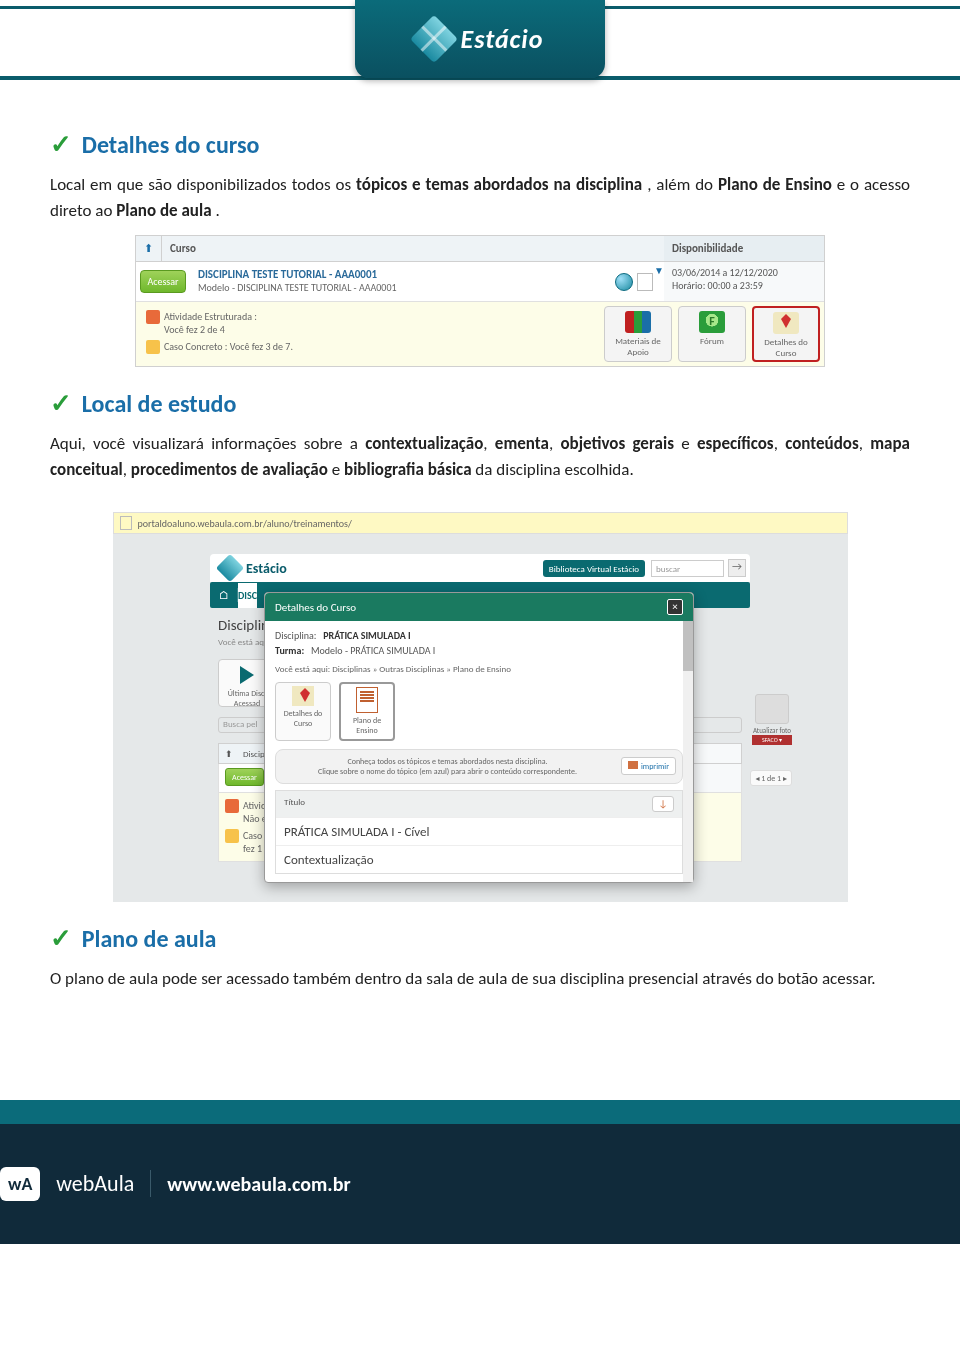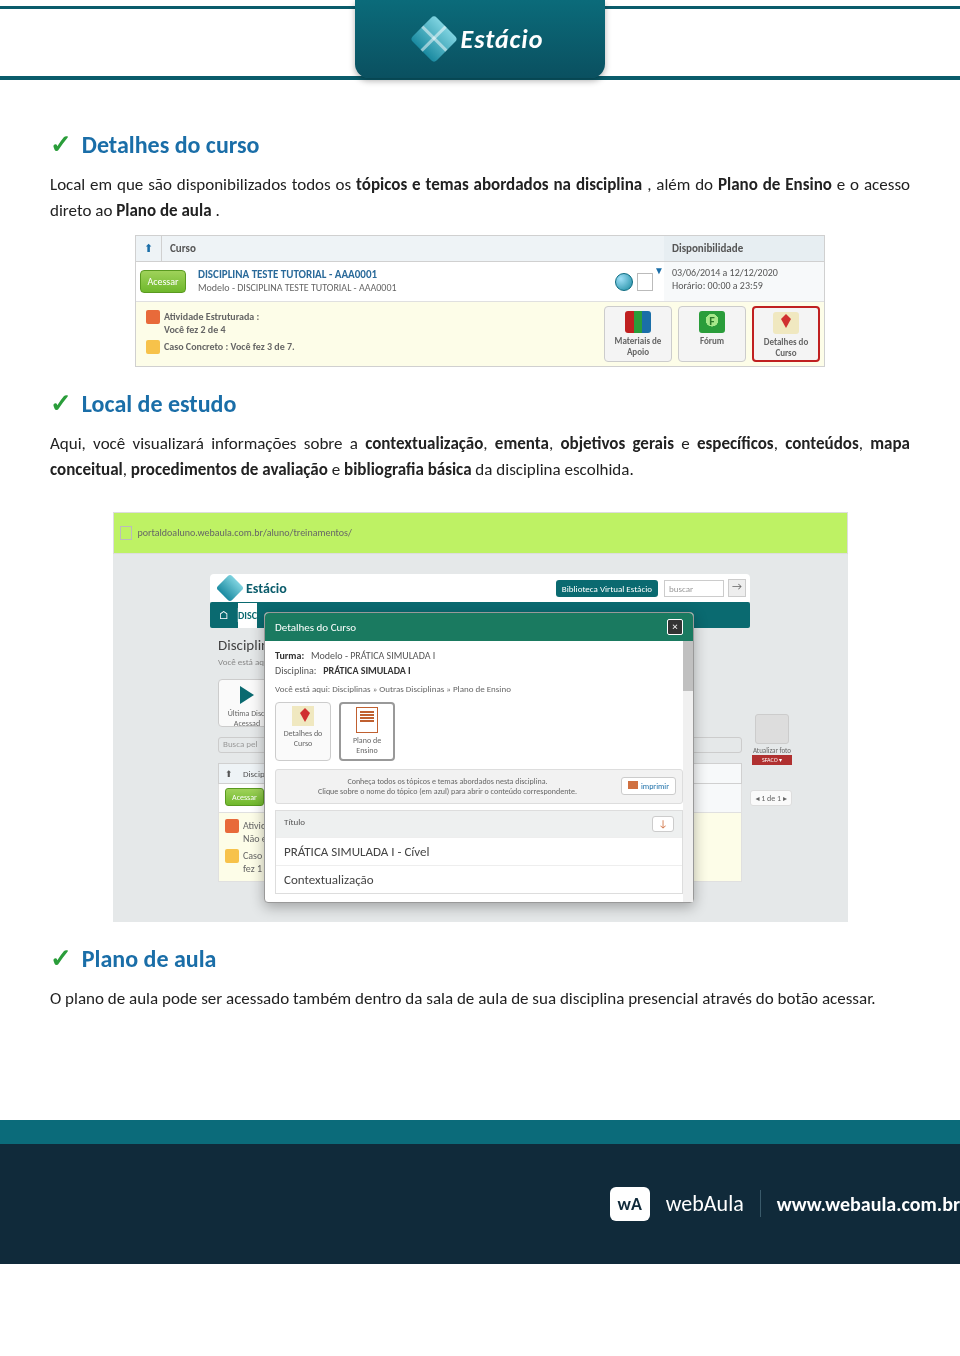--- a/index.html
+++ b/index.html
@@ -33,46 +33,46 @@
   .p1-row .access-col { width: 54px; padding: 8px 4px; }
   .access-btn { background: linear-gradient(#9fd25a,#6fb82c); color: #fff; font-size: 10px; padding: 4px 6px; border-radius: 4px; text-align: center; border: 1px solid #5a9a20; }
   .p1-row .course-col { flex: 1; padding: 6px 8px; color: #2a6a9a; }
   .p1-row .course-col .code { font-weight: bold; font-size: 11px; }
   .p1-row .course-col .sub { font-size: 10px; color: #666; }
   .p1-row .ic-col { width: 60px; display: flex; align-items: center; justify-content: center; gap: 4px; }
   .globe { width: 18px; height: 18px; border-radius: 50%; background: radial-gradient(circle at 30% 30%, #a0e0f8, #1a8aa0); border: 1px solid #0a6a80; }
   .note-ic { width: 16px; height: 18px; background: #fff; border: 1px solid #bbb; }
   .p1-row .avail-col { width: 160px; padding: 4px 8px; font-size: 10px; color: #555; background: #f7f9fa; position: relative; }
   .sort-ic { position: absolute; left: -10px; top: 2px; color: #1a6ea8; font-size: 10px; }
-  .p1-body { display: flex; background: #fdfde8; padding: 4px; font-weight: bold; }
+  .p1-body { display: flex; background: #fdfde8; padding: 4px; }
   .info-col { flex: 1; padding: 2px 6px; }
   .info-row { display: flex; align-items: flex-start; gap: 4px; font-size: 10px; color: #666; padding: 2px 0; }
   .info-row .pencil-ic { width: 14px; height: 14px; background: #e86a3a; border-radius: 2px; display:inline-block; }
   .info-row .folder-ic { width: 14px; height: 14px; background: #f7c24a; border-radius: 2px; display:inline-block; }
   .tile-row { display: flex; gap: 6px; }
   .tile { width: 68px; background: #f4f4f4; border: 1px solid #ccc; border-radius: 4px; text-align: center; padding: 4px 2px 2px; font-size: 9px; color: #666; }
   .tile.hl { border: 2px solid #c02020; }
   .tile .tic { width: 26px; height: 22px; margin: 0 auto 2px; border-radius: 3px; }
   .tic-books { background: linear-gradient(90deg,#c02020 33%,#2a9d3a 33% 66%,#1a6ea8 66%); }
   .tic-forum { background: radial-gradient(circle at 50% 40%, #a6e88a 40%, #2a9d3a 42%); border: 2px solid #2a9d3a; border-radius: 50%; position: relative; }
   .tic-forum::after { content:"F"; position:absolute; left:0;right:0;top:1px; color:#2a7a2a; font-weight:bold; font-size:12px; }
   .tic-map { background: #f0e8c0; position: relative; }
   .tic-map::after { content:""; position:absolute; left:8px; top:2px; width:10px; height:14px; background:#d03030; clip-path: polygon(50% 0,100% 35%,50% 100%,0 35%); }
   
   
   .panel2-wrap { margin: 30px auto 20px; width: 735px; }
-  .addr { display:flex; align-items:flex-start; background:#bef264; border:1px solid #ddd; padding:13px 6px; font-size:10px; color:#666; }
+  .addr { display:flex; align-items:flex-end; background:#fef9c3; border:1px solid #ddd; padding:3px 6px; font-size:10px; color:#666; }
   .addr .page-ic { width:12px; height:14px; border:1px solid #bbb; margin-right:6px; }
   .panel2 { background: #e5e8e9; padding: 20px 0 40px; }
   .inner-app { width: 540px; margin: 0 auto; position: relative; }
   .app-hdr { display:flex; align-items:center; background:#fff; padding:4px; border-radius:4px 4px 0 0; }
   .app-hdr .lg-ic { width:20px; height:20px; background: linear-gradient(#7fd3e0,#1a8aa0); transform: rotate(45deg); border-radius:3px; margin: 0 6px;}
   .app-hdr .lg-tx { color:#0a5c6b; font-weight:bold; font-size:14px; }
   .app-hdr .bvbtn { margin-left:auto; background:#0a6a70; color:#fff; font-size:9px; padding:3px 6px; border-radius:3px; }
-  .app-hdr .srch { width:60px; border:1px solid #ccc; font-size:9px; padding:2px 4px; margin-left:6px; color:#999; }
+  .app-hdr .srch { width:73px; border:1px solid #ccc; font-size:9px; padding:2px 4px; margin-left:6px; color:#999; }
   .app-hdr .go { width:18px; height:18px; background:#eee; border:1px solid #ccc; text-align:center; font-size:11px; color:#666; margin-left:4px; }
   .navbar { background:#0a6a70; display:flex; align-items:center; padding: 0; height:26px; border-radius:2px; }
   .navbar .home { width:28px; text-align:center; color:#fff; border-right:1px solid rgba(255,255,255,0.2); font-size:12px; }
   .navbar .tab { background:#fff; color:#0a6a70; font-size:10px; font-weight:bold; padding:6px 0; }
   .bg-disc { padding: 8px; font-size: 12px; color:#555; }
   .bg-disc .t1 { font-size: 15px; color:#444; margin-bottom:2px; }
   .bg-disc .t2 { font-size: 9px; color:#888; }
   .bg-tiles-row { display:flex; gap:6px; padding: 4px 8px; }
   .bg-tile { width:58px; height:48px; border:1px solid #ccc; border-radius:4px; background:#fafafa; text-align:center; font-size:8px; color:#666; padding-top:4px; }
   .bg-tile .play { width:0;height:0; border-left:14px solid #0a6a70; border-top:9px solid transparent; border-bottom:9px solid transparent; margin: 2px auto 4px; }
@@ -98,31 +98,31 @@
   .modal-body .scr { position:absolute; right:0; top:0; bottom:0; width:10px; background:#f0f0f0; }
   .modal-body .scr::before { content:""; position:absolute; top:0; left:0; right:0; height:50px; background:#c0c0c0; }
   .mb-row { margin-bottom:2px; }
   .mb-row b { color:#333; }
   .mb-bread { font-size:9px; color:#666; margin:6px 0 8px; }
   .mb-tiles { display:flex; gap:8px; }
   .mb-tile { width:56px; border:1px solid #ccc; border-radius:4px; text-align:center; font-size:8px; color:#666; padding:3px 2px 4px; background:#fafafa; }
   .mb-tile.sel { border:2px solid #999; background:#fff; }
   .tic-plan { width:22px; height:26px; margin:0 auto 2px; background:#fff; border:1px solid #c06030; position:relative; }
   .tic-plan::after { content:""; position:absolute; top:3px; left:3px; right:3px; height:2px; background:#c06030; box-shadow:0 3px 0 #c06030,0 6px 0 #c06030,0 9px 0 #c06030; }
-  .mb-note { background:#f2f2f2; border:1px solid #ddd; border-radius:3px; margin:8px 0 0; padding:6px; display:flex; align-items:center; gap:8px; }
+  .mb-note { background:#f2f2f2; border:1px solid #ddd; border-radius:8px; margin:8px 0 0; padding:6px; display:flex; align-items:center; gap:8px; }
   .mb-note .ntxt { flex:1; text-align:center; font-size:8px; color:#666; line-height:1.3; }
   .mb-note .prbtn { background:#fff; border:1px solid #ccc; padding:3px 6px; font-size:8px; color:#1a6ea8; border-radius:3px; display:flex; align-items:flex-start; gap:3px; }
   .mb-note .prbtn .pri { width:10px; height:8px; background:#d07040; }
   .mb-list { margin-top:6px; border:1px solid #ddd; }
   .mb-list-hd { background:#eef0f0; padding:5px 8px; font-size:9px; color:#555; display:flex; }
   .mb-list-hd .at { margin-left:auto; width:22px; height:16px; background:#fff; border:1px solid #ccc; border-radius:3px; text-align:center; color:#d07040; line-height:14px; font-size:10px; }
   .mb-list-row { padding:6px 8px; font-size:13px; color:#444; border-top:1px solid #eee; }
   
   
-  .footer { background: #102a3a; height: 120px; margin-top: 80px; position: relative; display:flex; align-items:center; justify-content:flex-end; }
+  .footer { background: #102a3a; height: 120px; margin-top: 80px; position: relative; display:flex; align-items:center; justify-content:flex-start; }
   .footer::before { content:""; position:absolute; top:-24px; left:0; right:0; height:24px; background:#0b6b7a; }
   .ft-logo { display:flex; align-items:center; gap:16px; }
   .ft-badge { background:#fff; color:#102a3a; font-weight:bold; font-size:18px; padding:6px 8px; border-radius:6px; }
   .ft-txt1 { color:#fff; font-size:22px; border-right:1px solid #3a5a6a; padding-right:16px; }
   .ft-txt2 { color:#fff; font-size:20px; font-weight:bold; }
 </style>
 </head>
 <body>
 
 <div class="page-top">
@@ -279,26 +279,26 @@
         <div class="pager">◂ <span>1 de 1</span> ▸</div>
 
         <div class="modal">
           <div class="modal-hd">
             <span>Detalhes do Curso</span>
             <span class="cls">×</span>
           </div>
           <div class="modal-body">
             <div class="scr"></div>
             <div class="mb-row">
+              <span>Disciplina:</span>&nbsp;&nbsp;
+              <b>PRÁTICA SIMULADA I</b>
+            </div>
+            <div class="mb-row">
               <b>Turma:</b>&nbsp;&nbsp;
               <span>Modelo - PRÁTICA SIMULADA I</span>
-            </div>
-            <div class="mb-row">
-              <span>Disciplina:</span>&nbsp;&nbsp;
-              <b>PRÁTICA SIMULADA I</b>
             </div>
             <div class="mb-bread">Você está aqui: Disciplinas » Outras Disciplinas » Plano de Ensino</div>
             <div class="mb-tiles">
               <div class="mb-tile">
                 <div class="tic tic-map" style="width:22px;height:20px;margin:0 auto 2px;"></div>
                 <div>Detalhes do Curso</div>
               </div>
               <div class="mb-tile sel">
                 <div class="tic-plan"></div>
                 <div>Plano de Ensino</div>

